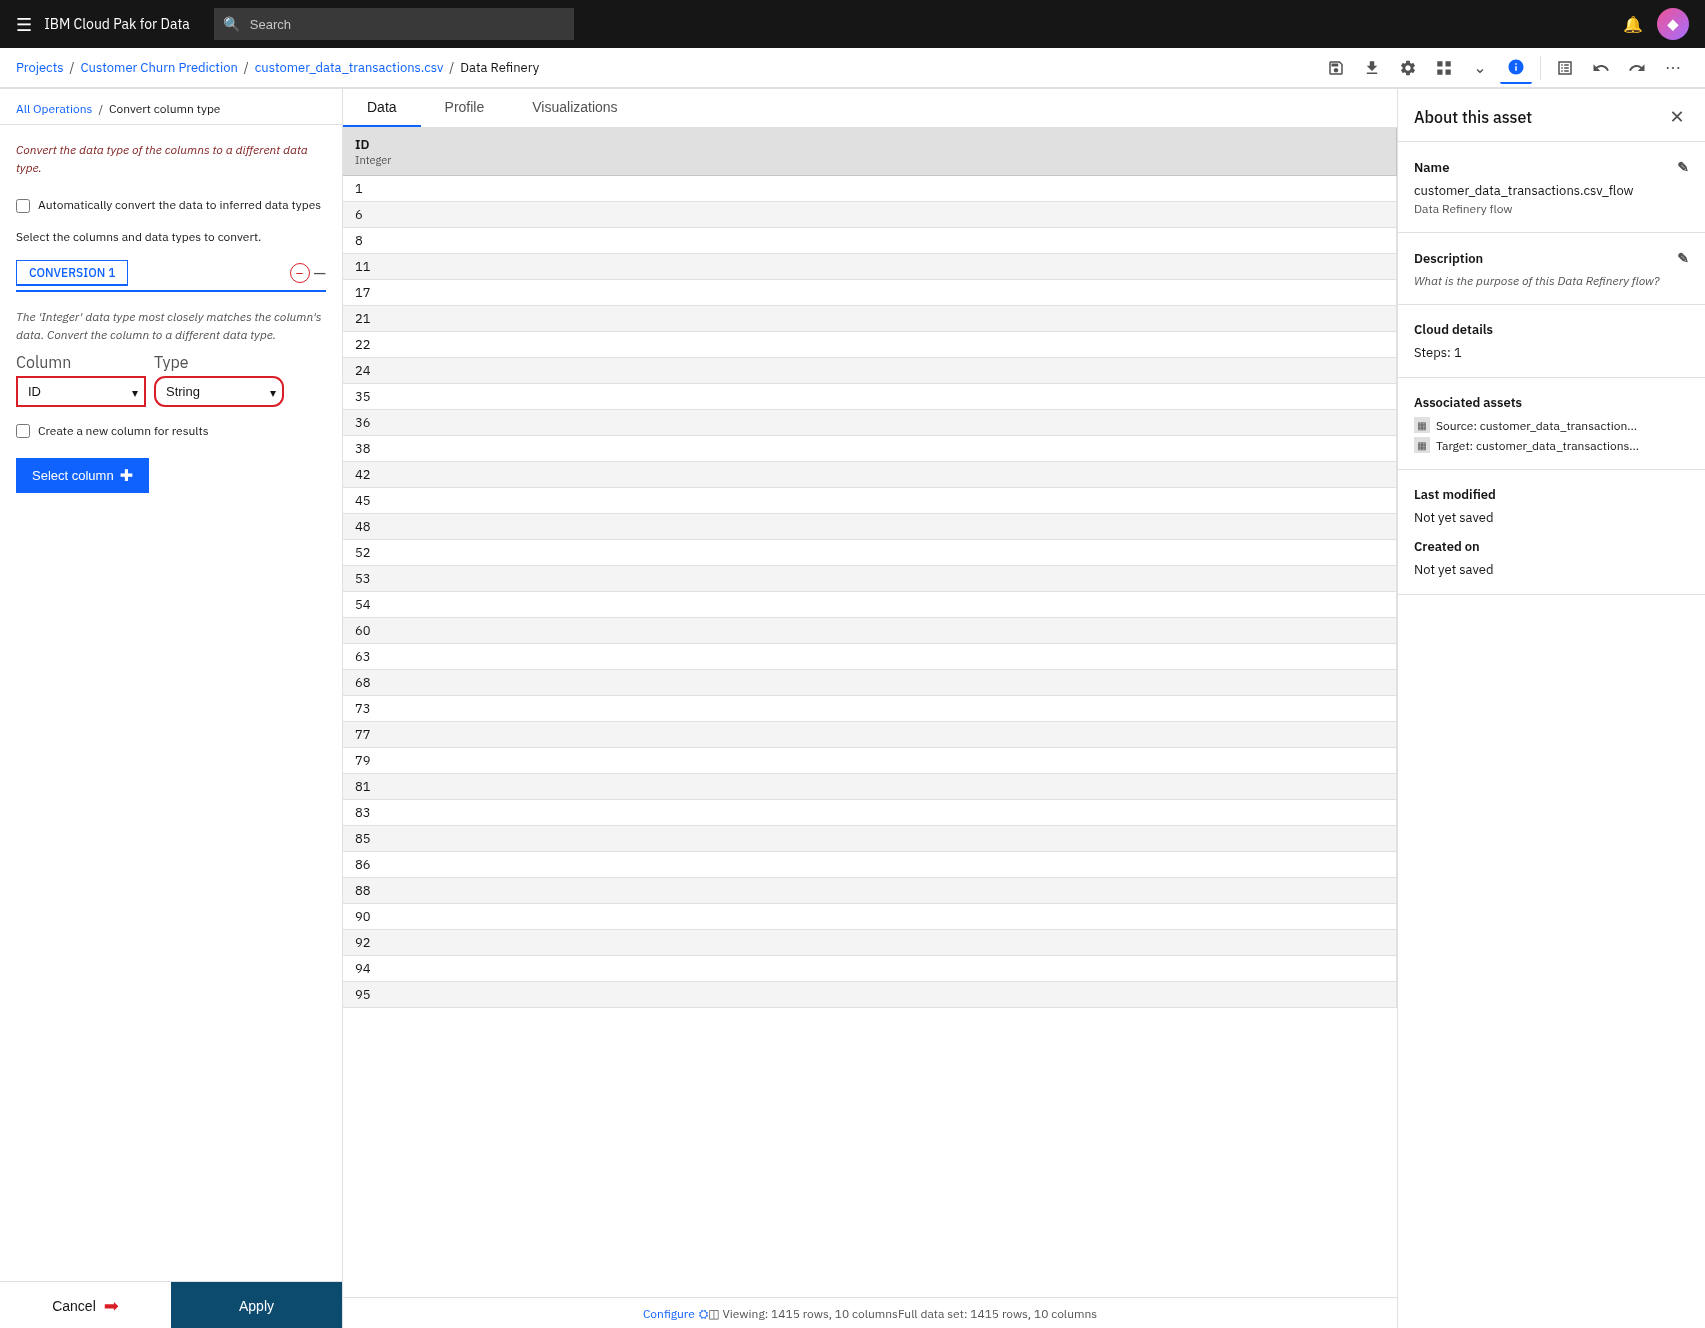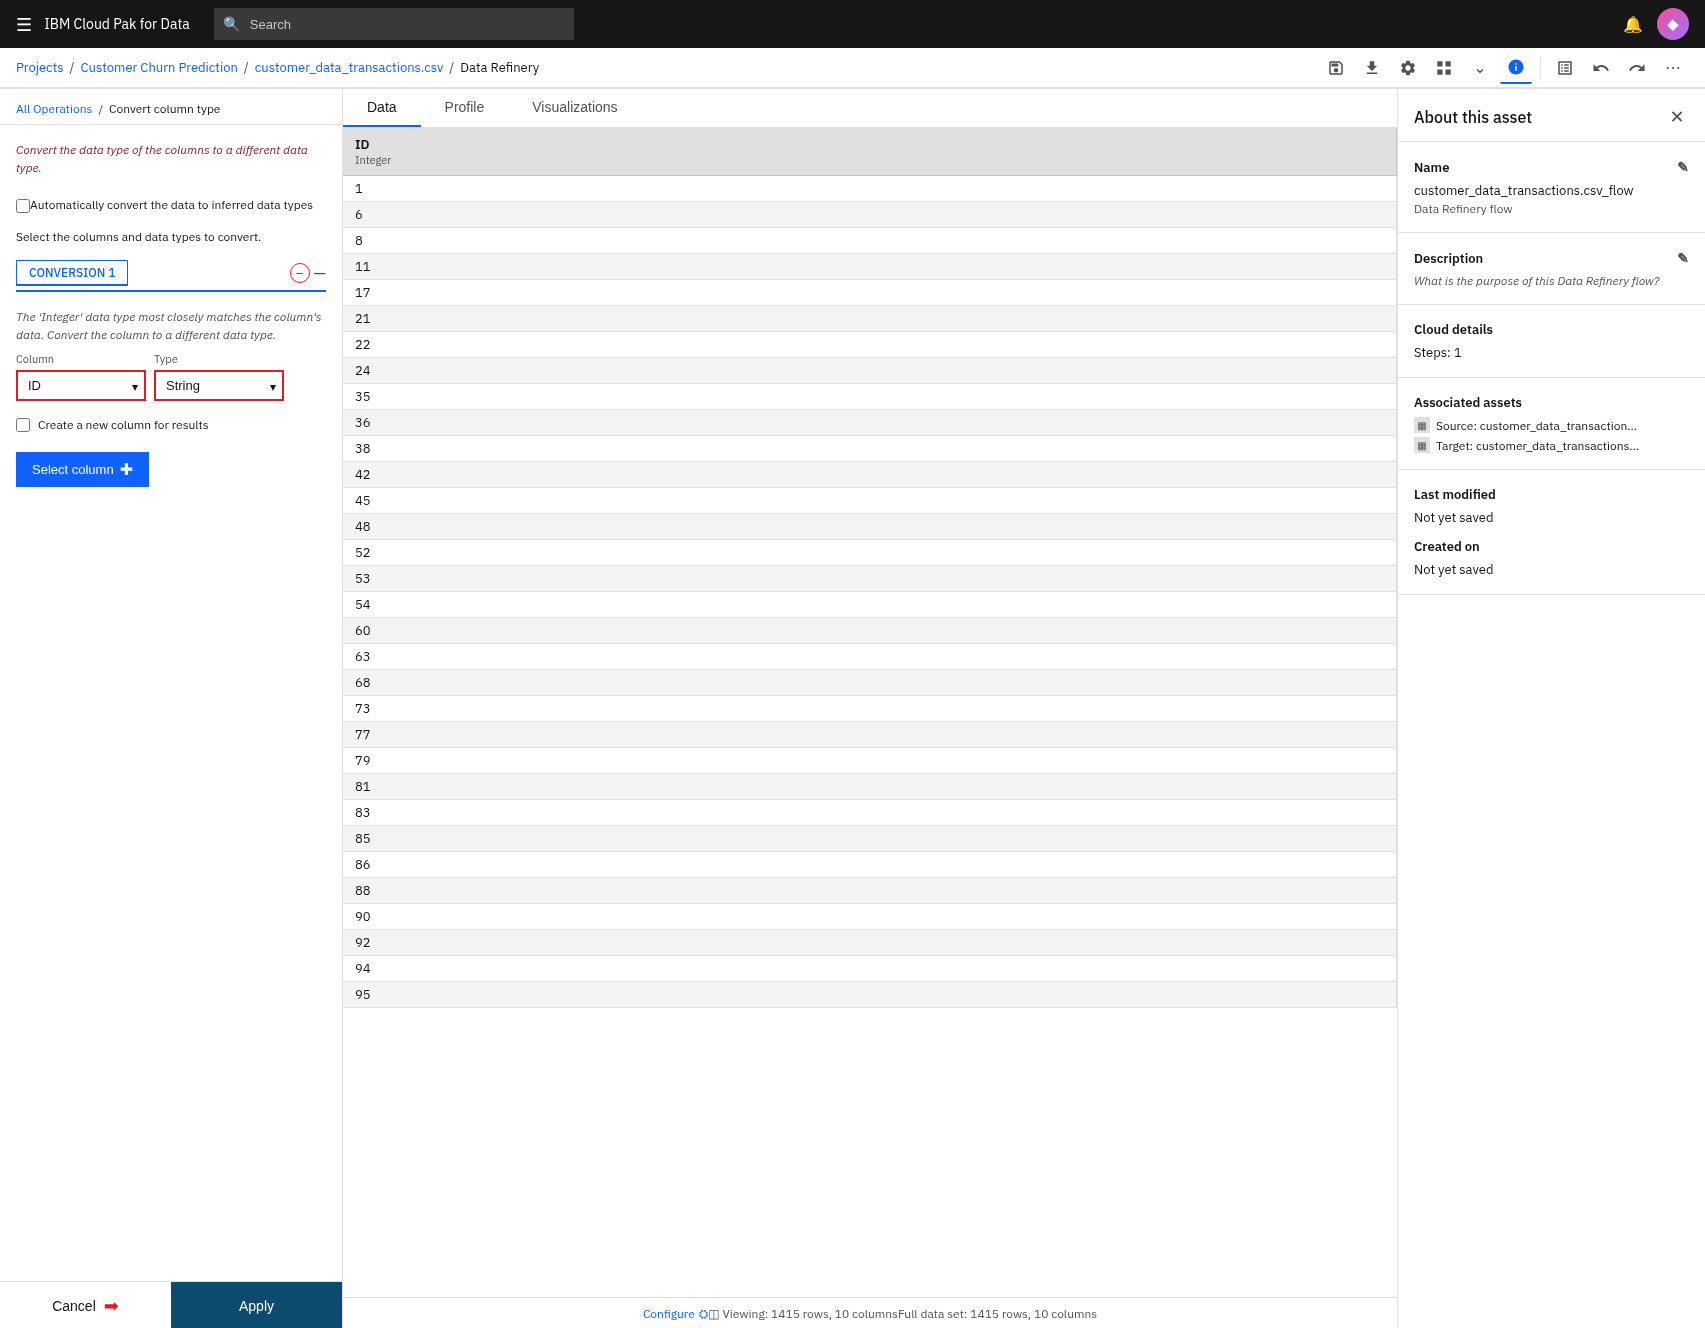--- a/index.html
+++ b/index.html
@@ -132,20 +132,21 @@
       font-size: 12px;
       font-style: italic;
       color: #7f1d1d;
       margin-bottom: 20px;
       line-height: 1.5;
     }
 
     .checkbox-row {
       display: flex;
       align-items: flex-start;
+      gap: 8px;
       margin-bottom: 16px;
       font-size: 12px;
       color: #161616;
     }
     .checkbox-row input[type=checkbox] { margin-top: 2px; width: 14px; height: 14px; cursor: pointer; }
 
     .select-text {
       font-size: 12px;
       color: #161616;
       margin-bottom: 16px;
@@ -215,21 +216,21 @@
       gap: 8px;
       margin-bottom: 16px;
     }
 
     .field-group {
       display: flex;
       flex-direction: column;
       gap: 4px;
     }
     .field-label {
-      font-size: 11px;
+      font-size: 16px;
       color: #525252;
     }
 
     .select-dropdown {
       border: 2px solid #da1e28;
       background: #fff;
       padding: 6px 28px 6px 10px;
       font-size: 13px;
       color: #161616;
       cursor: pointer;
@@ -664,21 +665,21 @@
               <option>ID</option>
               <option>Age</option>
               <option>Gender</option>
               <option>Balance</option>
             </select>
           </div>
         </div>
         <div class="field-group">
           <span class="field-label">Type</span>
           <div class="select-wrapper">
-            <select class="select-dropdown" style="min-width:130px;">
+            <select class="select-dropdown" style="min-width:130px;border-radius:11px;">
               <option>String</option>
               <option>Integer</option>
               <option>Float</option>
               <option>Boolean</option>
               <option>Date</option>
             </select>
           </div>
         </div>
       </div>
 

